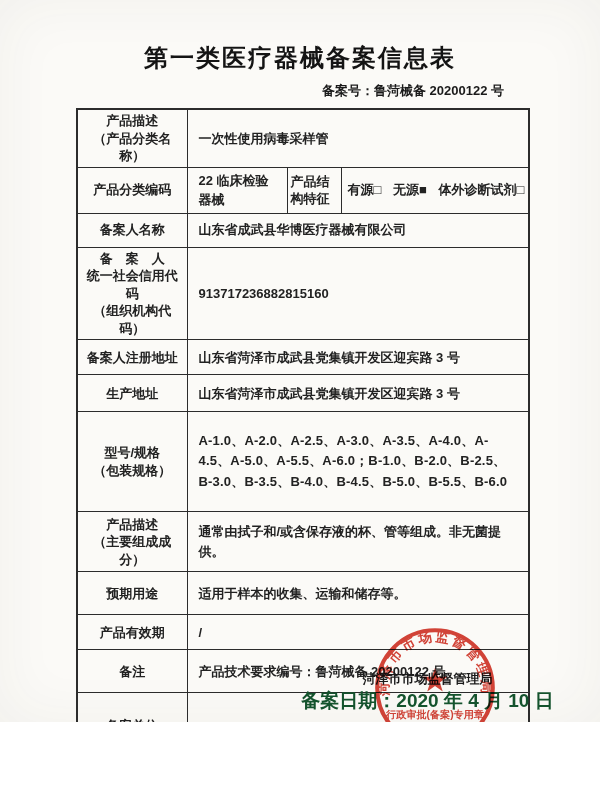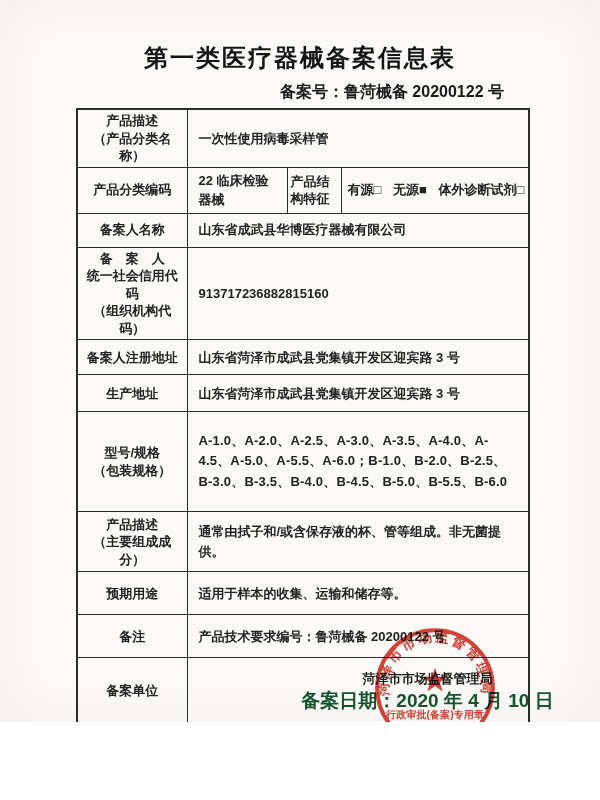--- a/index.html
+++ b/index.html
@@ -10,21 +10,21 @@
     color:#1e1e1e;
     box-shadow: inset 0 0 60px rgba(60,55,45,0.05);
   }
   .doc-title {
     position:absolute; top:42px; left:0; width:100%;
     text-align:center; font-size:24px; font-weight:bold;
     letter-spacing:2px; color:#141414;
   }
   .reg-no {
     position:absolute; top:82px; right:96px;
-    font-size:16px; font-weight:bold; color:#1a1a1a;
+    font-size:13px; font-weight:bold; color:#1a1a1a;
   }
   table.form {
     position:absolute; left:76px; top:108px; width:452px;
     border-collapse:collapse; table-layout:fixed;
     border:2px solid #2c2c2c;
   }
   table.form td {
     border:1px solid #2c2c2c; vertical-align:middle;
     font-size:13px; font-weight:bold; color:#222;
   }
@@ -113,20 +113,24 @@
         <td class="lbl">
           <span class="ln">产品描述</span>
           <span class="ln">（主要组成成分）</span>
         </td>
         <td class="val" colspan="3">通常由拭子和/或含保存液的杯、管等组成。非无菌提供。</td>
       </tr>
       <tr style="height:43px">
         <td class="lbl">预期用途</td>
         <td class="val" colspan="3">适用于样本的收集、运输和储存等。</td>
       </tr>
+      <tr style="height:35px">
+        <td class="lbl">产品有效期</td>
+        <td class="val" colspan="3">/</td>
+      </tr>
       <tr style="height:43px">
         <td class="lbl">备注</td>
         <td class="val" colspan="3">产品技术要求编号：鲁菏械备 20200122 号</td>
       </tr>
       <tr style="height:66px">
         <td class="lbl">备案单位</td>
         <td class="val" colspan="3"></td>
       </tr>
     </tbody>
   </table>

